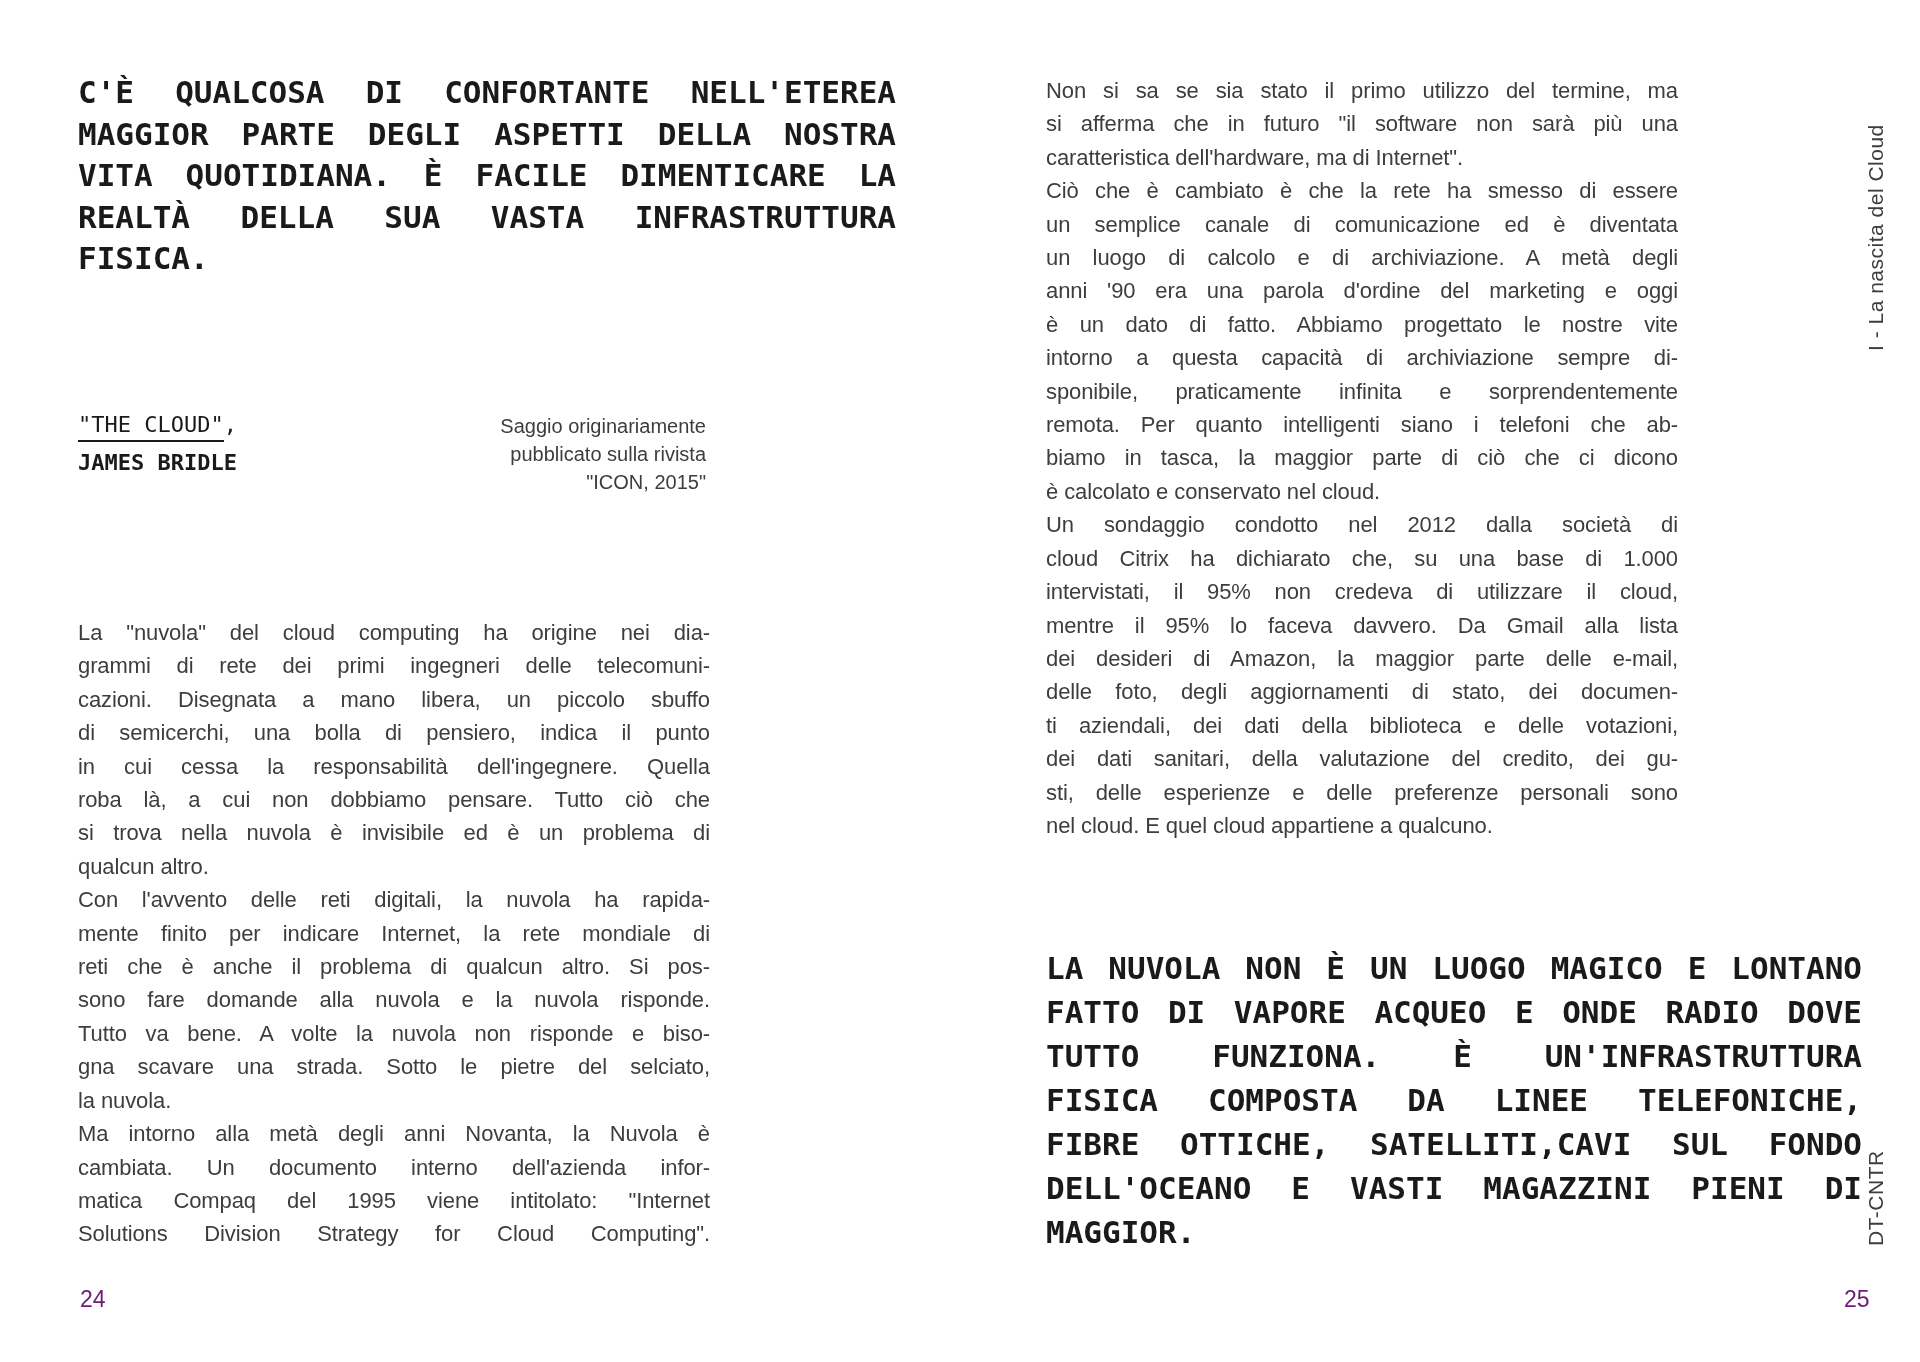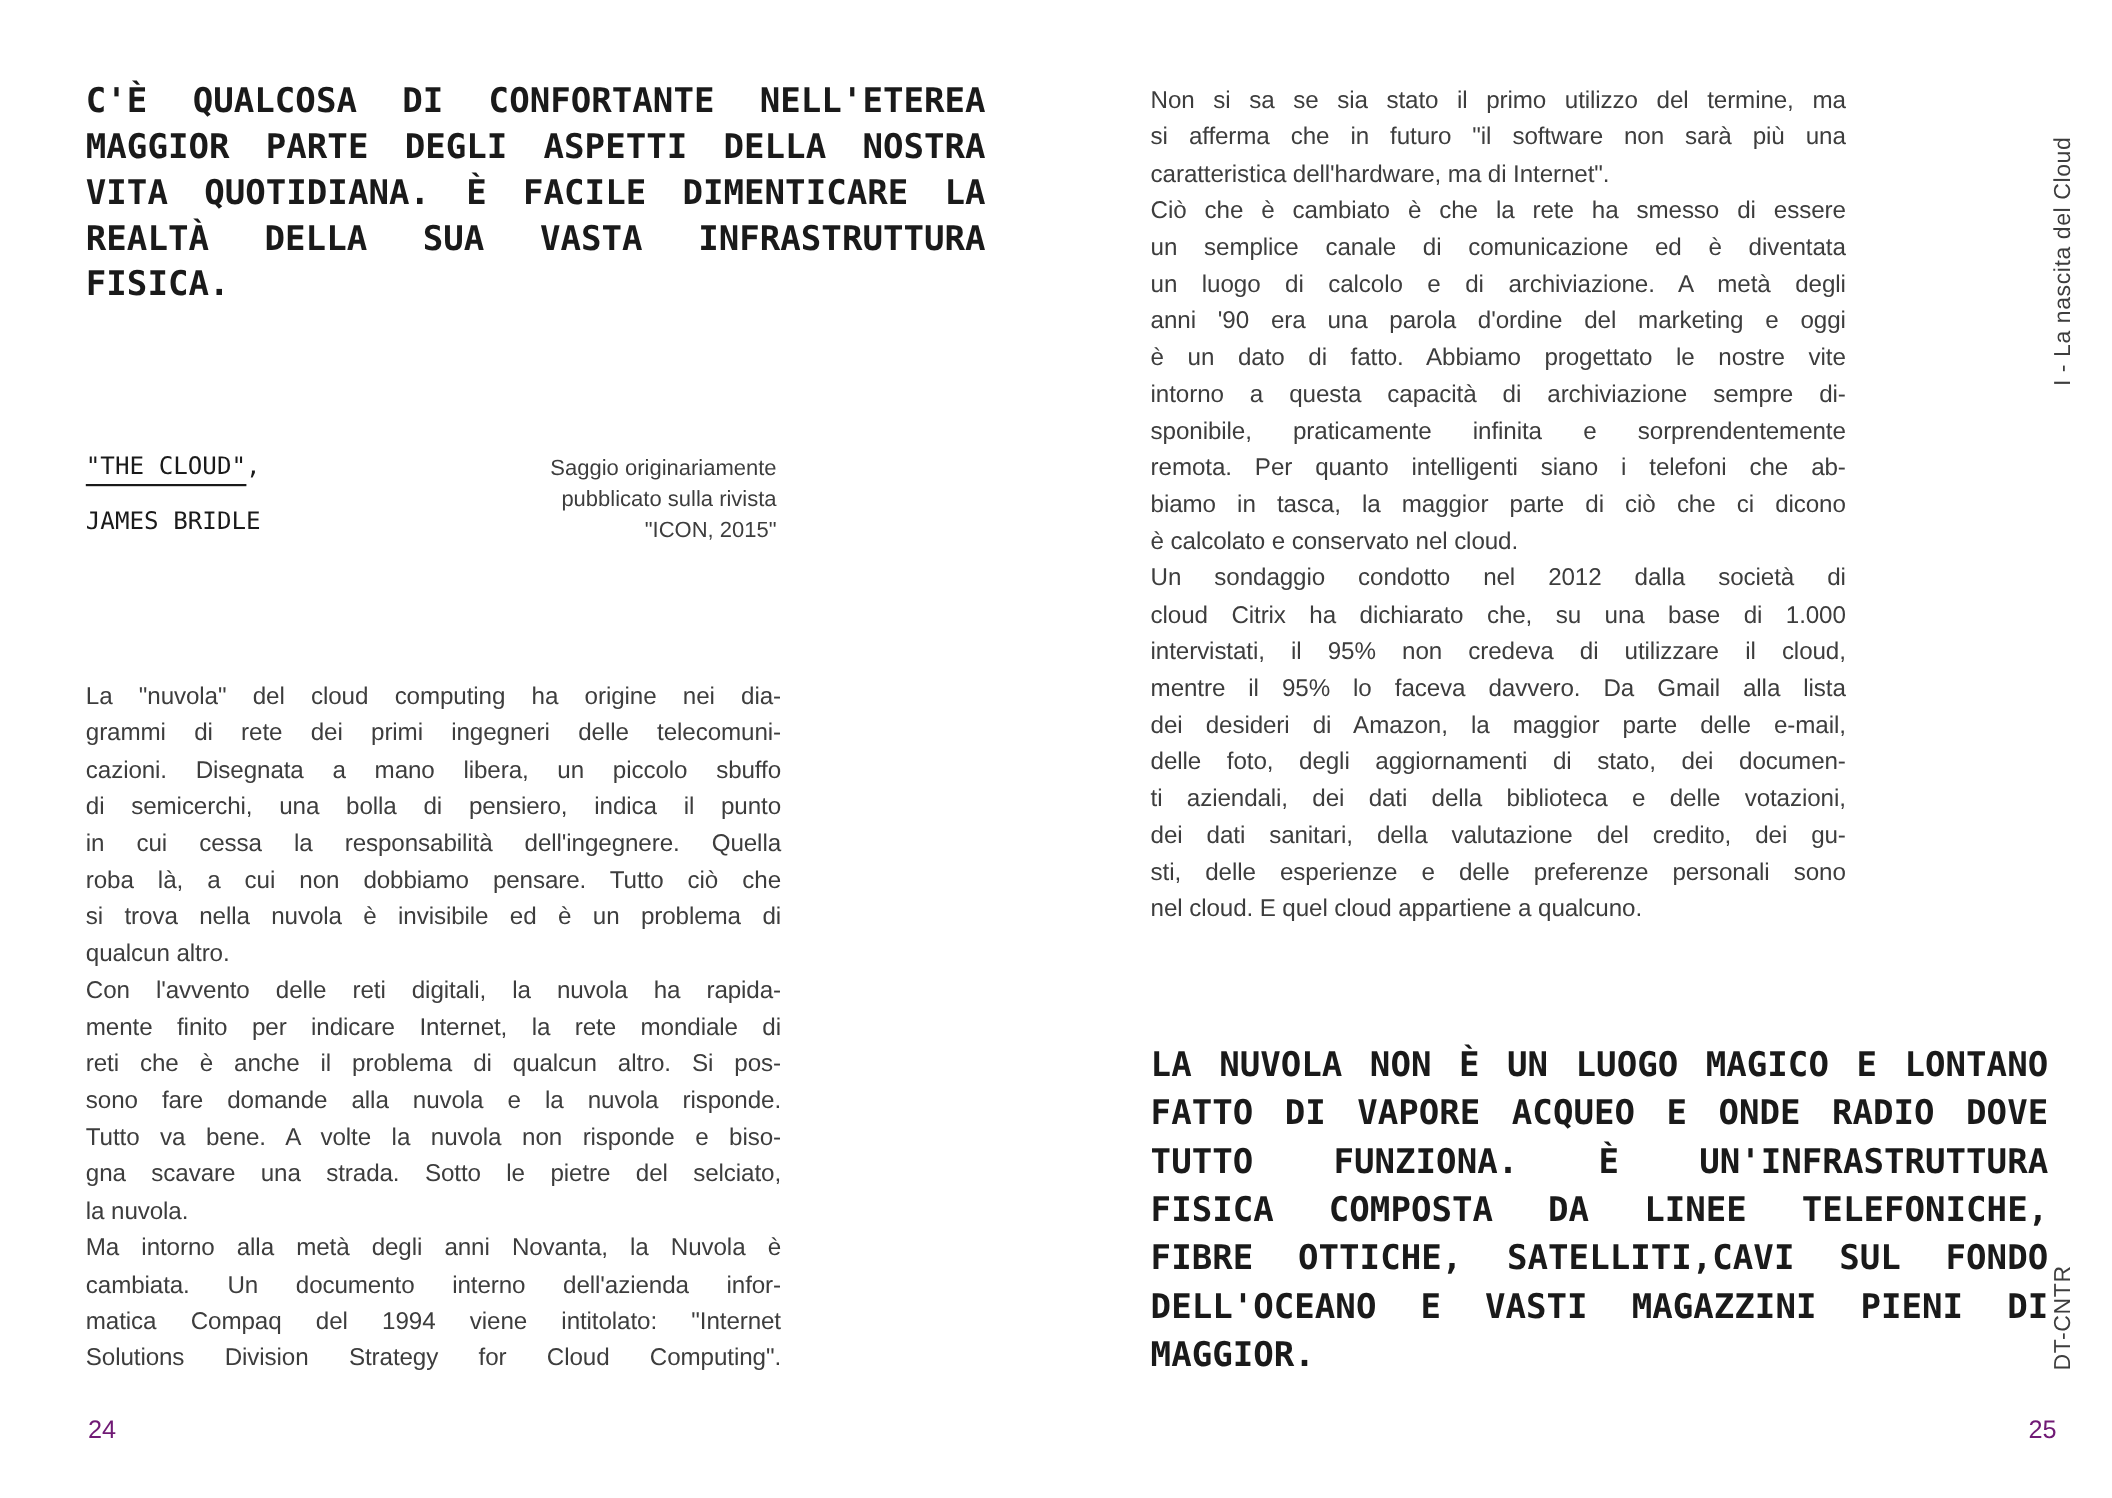--- a/index.html
+++ b/index.html
@@ -36,21 +36,21 @@
     left: 78px; top: 408px;
     font-family: "DejaVu Sans Mono", "Liberation Mono", monospace;
     font-size: 22px;
     line-height: 34px;
     color: #1a1a1a;
   }
   .byline .underlined {
     border-bottom: 2px solid #1a1a1a;
     padding-bottom: 3px;
   }
-  .byline .author { font-weight: 400; margin-top: 16px; }
+  .byline .author { font-weight: 700; margin-top: 4px; }
 
   
   .source-note {
     left: 398px; top: 412px; width: 308px;
     text-align: right;
     font-size: 20px;
     line-height: 28px;
     color: #3d3d3d;
   }
 
@@ -122,21 +122,21 @@
       <div class="ln last">qualcun altro.</div>
       <div class="ln">Con l'avvento delle reti digitali, la nuvola ha rapida-</div>
       <div class="ln">mente finito per indicare Internet, la rete mondiale di</div>
       <div class="ln">reti che è anche il problema di qualcun altro. Si pos-</div>
       <div class="ln">sono fare domande alla nuvola e la nuvola risponde.</div>
       <div class="ln">Tutto va bene. A volte la nuvola non risponde e biso-</div>
       <div class="ln">gna scavare una strada. Sotto le pietre del selciato,</div>
       <div class="ln last">la nuvola.</div>
       <div class="ln">Ma intorno alla metà degli anni Novanta, la Nuvola è</div>
       <div class="ln">cambiata. Un documento interno dell'azienda infor-</div>
-      <div class="ln">matica Compaq del 1994 viene intitolato: "Internet</div>
+      <div class="ln">matica Compaq del 1995 viene intitolato: "Internet</div>
       <div class="ln">Solutions Division Strategy for Cloud Computing".</div>
     </div>
 
   <div class="abs page-num page-num-left">24</div>
 
   <div class="abs body-col body-right jblock">
       <div class="ln">Non si sa se sia stato il primo utilizzo del termine, ma</div>
       <div class="ln">si afferma che in futuro "il software non sarà più una</div>
       <div class="ln last">caratteristica dell'hardware, ma di Internet".</div>
       <div class="ln">Ciò che è cambiato è che la rete ha smesso di essere</div>

